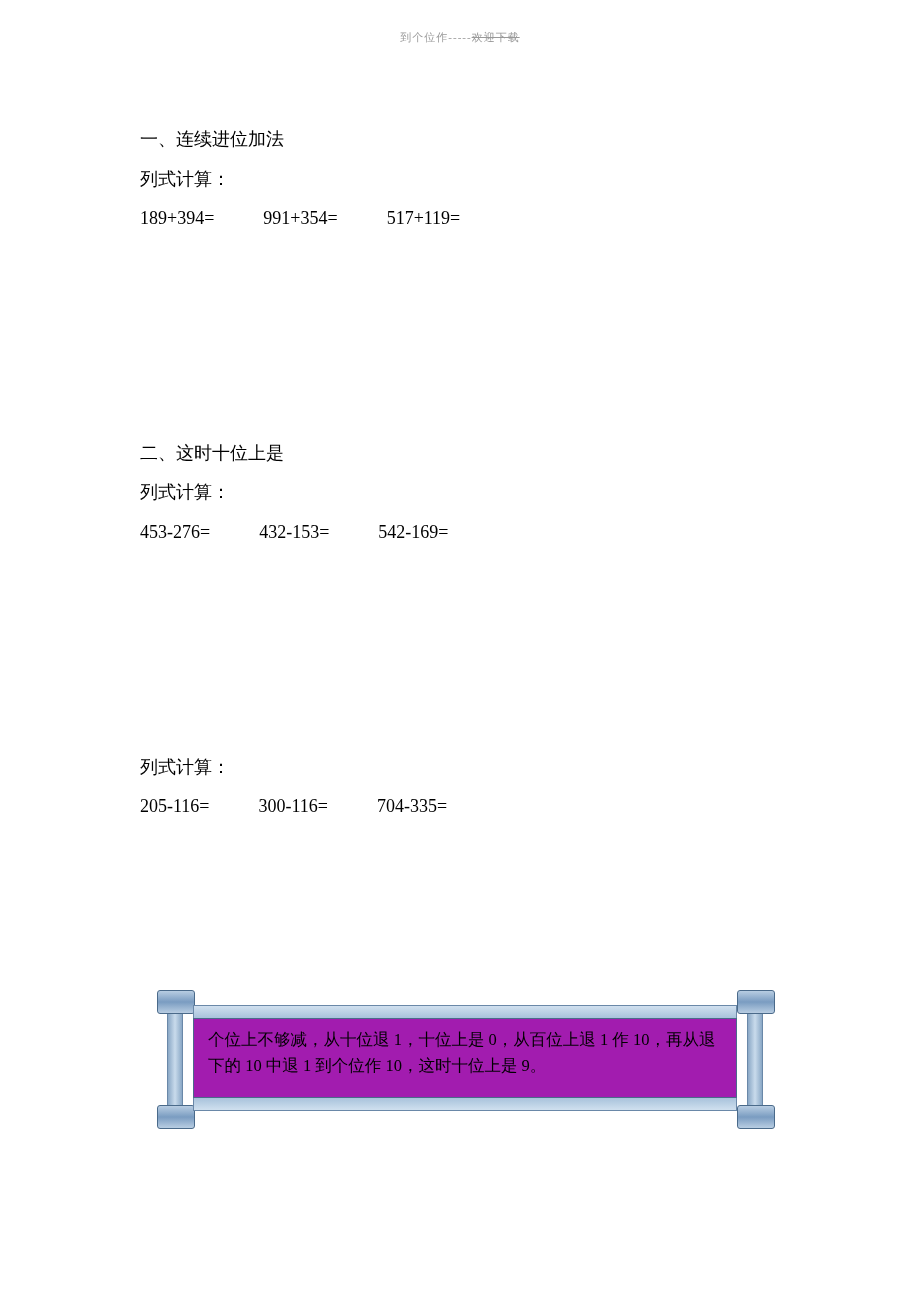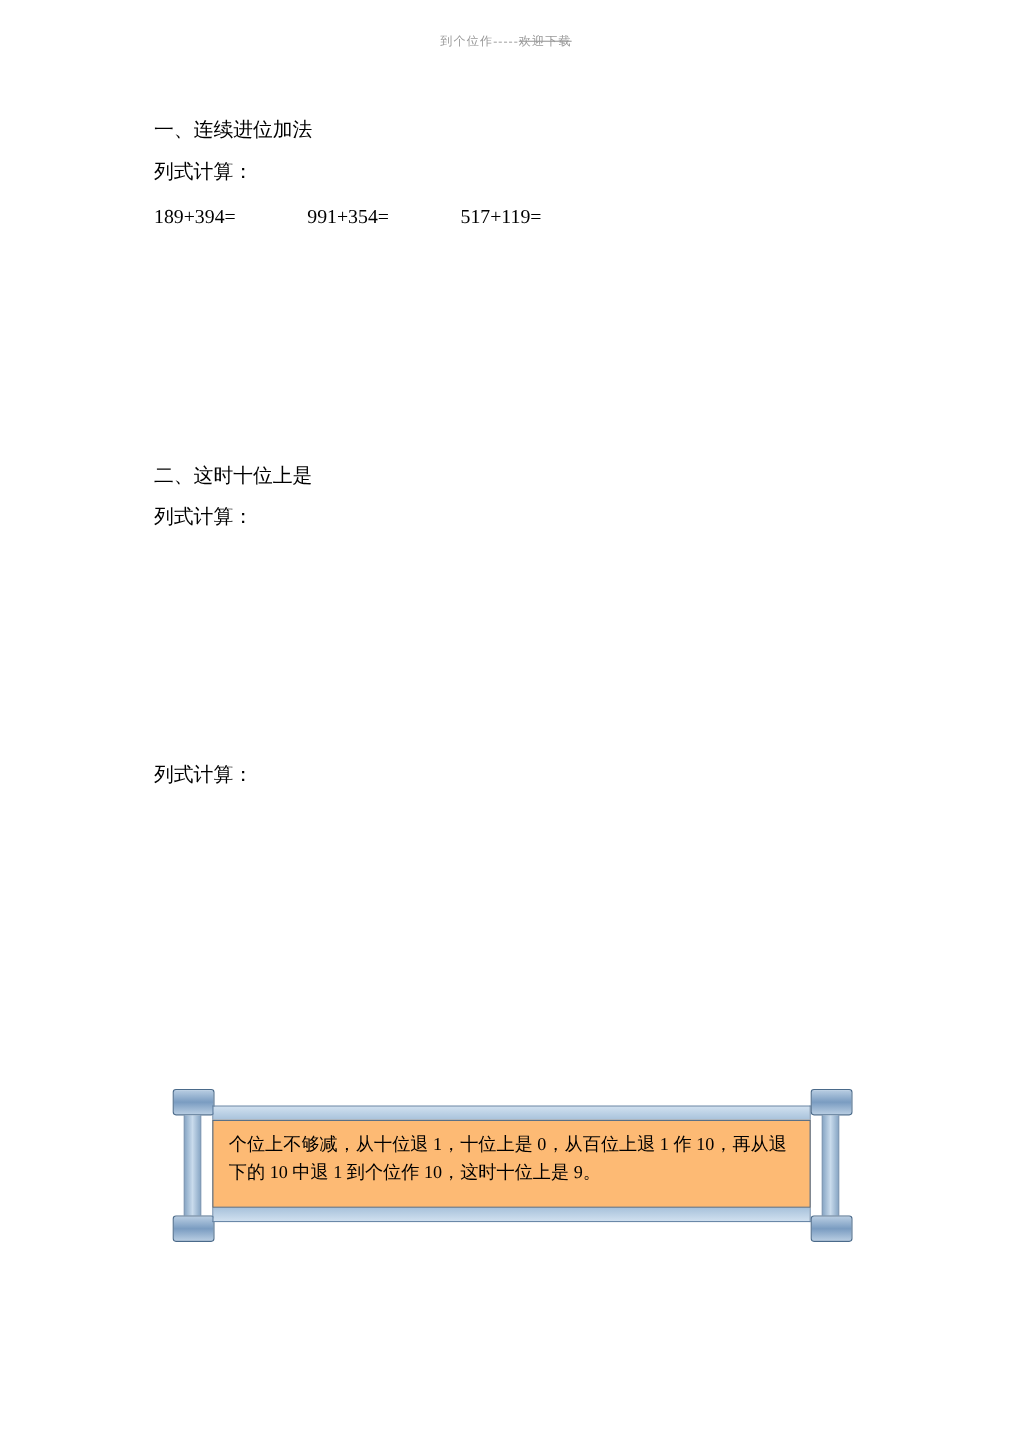--- a/index.html
+++ b/index.html
@@ -22,35 +22,34 @@
     color: #999;
     letter-spacing: 1px;
   }
   .header-text .strike {
     text-decoration: line-through;
     text-align: center;
   }
   .content {
     position: absolute;
     left: 140px;
-    top: 99px;
+    top: 120px;
     width: 640px;
     font-size: 18px;
     line-height: 2.2;
   }
   .section-title {
     margin-bottom: 0;
   }
   .sub-title {
     margin-bottom: 0;
-    font-family: Liberation Mono, monospace;
   }
   .problems {
     display: flex;
-    gap: 65px;
+    gap: 49px;
     margin-bottom: 0;
   }
   .problem {
     white-space: nowrap;
   }
   .section-gap-1 { height: 195px; }
   .section-gap-2 { height: 195px; }
   .section-gap-3 { height: 195px; }
   .scroll-banner {
     position: absolute;
@@ -97,21 +96,21 @@
     box-sizing: border-box;
   }
   .scroll-top-strip {
     height: 12px;
     background: linear-gradient(to bottom, #d0e0ef, #a8c2db);
     border: 1px solid #6a88a8;
     border-bottom: none;
   }
   .scroll-main {
     height: 80px;
-    background: #fdba74;
+    background: #a21caf;
     border: 1px solid #4a6a8a;
     padding: 8px 14px;
     box-sizing: border-box;
     font-size: 16.5px;
     line-height: 1.55;
     font-family: "SimSun", "宋体", serif;
   }
   .scroll-bottom-strip {
     height: 12px;
     background: linear-gradient(to bottom, #a8c2db, #d0e0ef);
@@ -132,23 +131,33 @@
   <div class="sub-title">列式计算：</div>
   <div class="problems">
     <span class="problem">189+394=</span>
     <span class="problem">991+354=</span>
     <span class="problem">517+119=</span>
   </div>
   <div class="section-gap-1"></div>
 
   <div class="section-title">二、这时十位上是</div>
   <div class="sub-title">列式计算：</div>
+  <div class="problems">
+    <span class="problem">453-276=</span>
+    <span class="problem">432-153=</span>
+    <span class="problem">542-169=</span>
+  </div>
   <div class="section-gap-2"></div>
 
   <div class="sub-title">列式计算：</div>
+  <div class="problems">
+    <span class="problem">205-116=</span>
+    <span class="problem">300-116=</span>
+    <span class="problem">704-335=</span>
+  </div>
   <div class="section-gap-3"></div>
 
 </div>
 
 <div class="scroll-banner">
   <div class="scroll-left-cap">
     <div class="knob"></div>
     <div class="pole"></div>
     <div class="knob"></div>
   </div>

